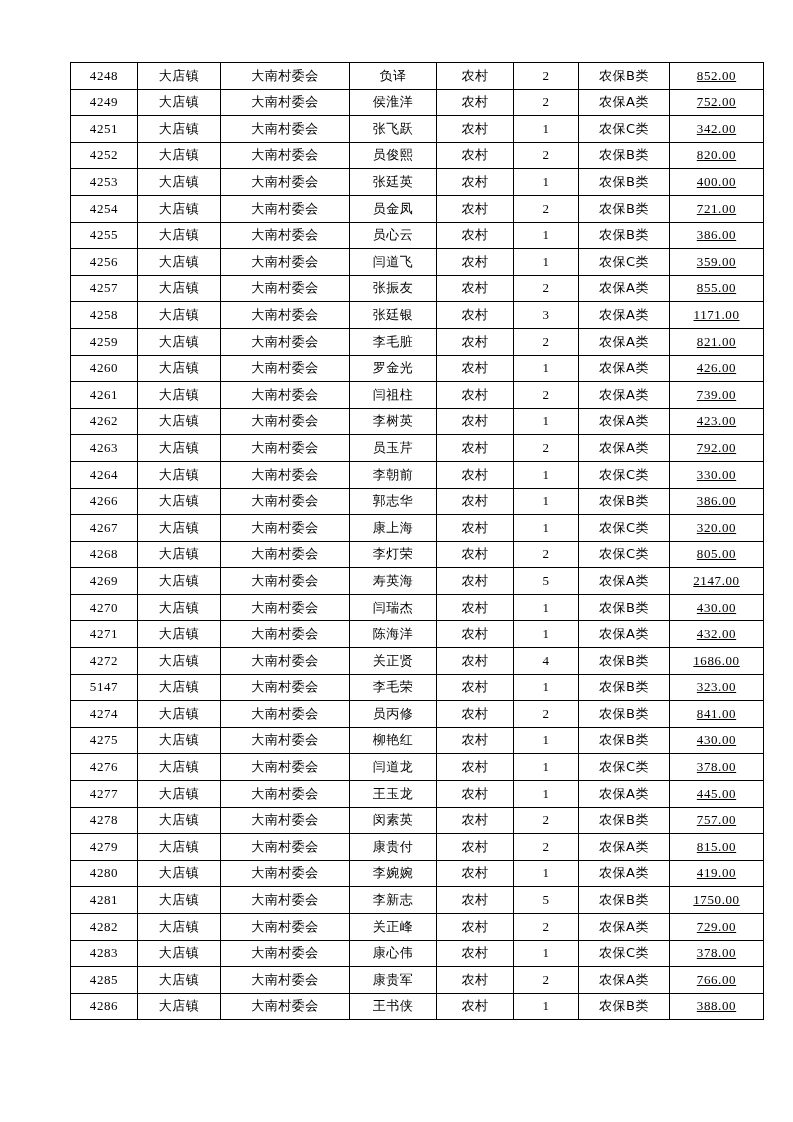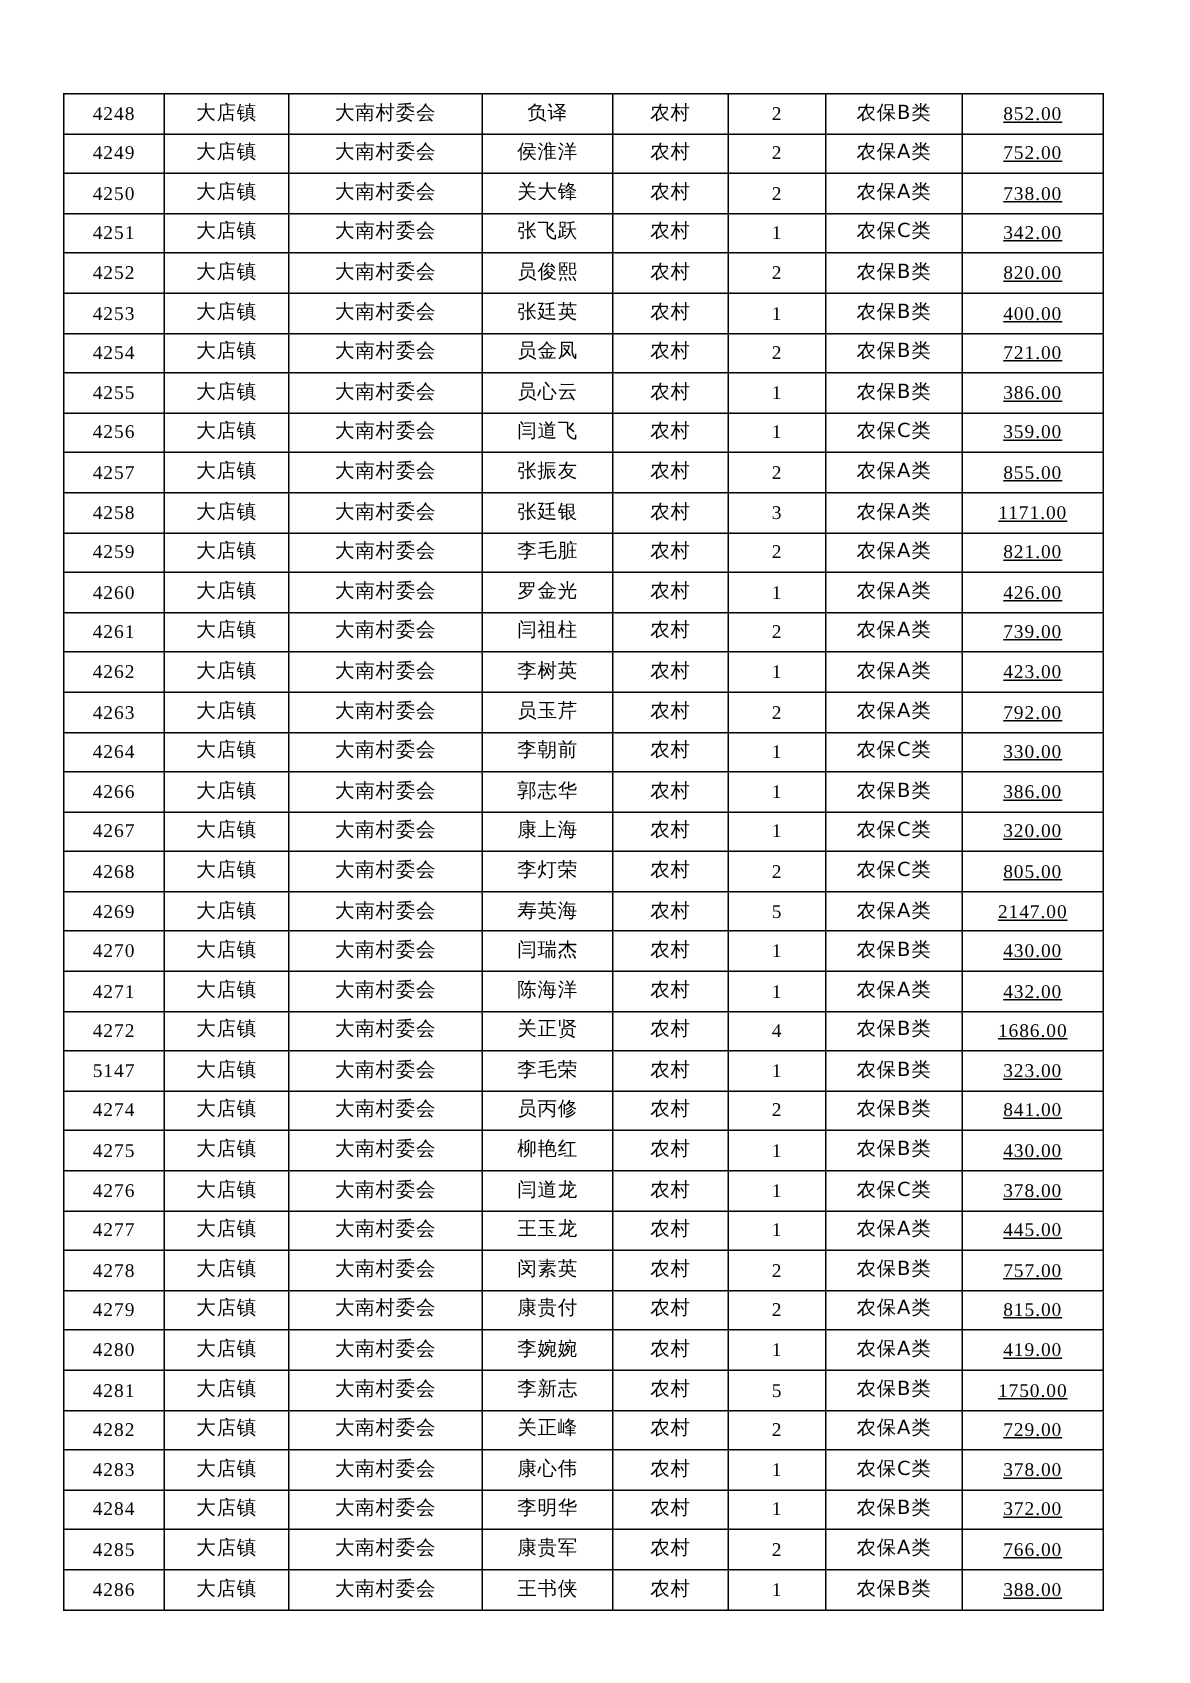--- a/index.html
+++ b/index.html
@@ -11,21 +11,21 @@
     width: 793px;
     height: 1122px;
     font-family: "Liberation Serif", "DejaVu Serif", serif;
     color: #000000;
   }
   .page {
     position: relative;
     width: 793px;
     height: 822px;
     box-sizing: border-box;
-    padding: 62px 70px 0 42px;
+    padding: 62px 70px 0 70px;
   }
   table.roster {
     border-collapse: collapse;
     width: 653px;
     table-layout: fixed;
   }
   table.roster td {
     border: 1px solid #000000;
     height: 25.6px;
     text-align: center;
@@ -74,30 +74,20 @@
           <td class="c-id num">4249</td>
           <td class="c-town cn">大店镇</td>
           <td class="c-village cn">大南村委会</td>
           <td class="c-name cn">侯淮洋</td>
           <td class="c-type cn">农村</td>
           <td class="c-count num">2</td>
           <td class="c-cat cn">农保A类</td>
           <td class="c-amount num">752.00</td>
         </tr>
         <tr>
-          <td class="c-id num">4250</td>
-          <td class="c-town cn">大店镇</td>
-          <td class="c-village cn">大南村委会</td>
-          <td class="c-name cn">关大锋</td>
-          <td class="c-type cn">农村</td>
-          <td class="c-count num">2</td>
-          <td class="c-cat cn">农保A类</td>
-          <td class="c-amount num">738.00</td>
-        </tr>
-        <tr>
           <td class="c-id num">4251</td>
           <td class="c-town cn">大店镇</td>
           <td class="c-village cn">大南村委会</td>
           <td class="c-name cn">张飞跃</td>
           <td class="c-type cn">农村</td>
           <td class="c-count num">1</td>
           <td class="c-cat cn">农保C类</td>
           <td class="c-amount num">342.00</td>
         </tr>
         <tr>
@@ -402,30 +392,20 @@
         </tr>
         <tr>
           <td class="c-id num">4283</td>
           <td class="c-town cn">大店镇</td>
           <td class="c-village cn">大南村委会</td>
           <td class="c-name cn">康心伟</td>
           <td class="c-type cn">农村</td>
           <td class="c-count num">1</td>
           <td class="c-cat cn">农保C类</td>
           <td class="c-amount num">378.00</td>
-        </tr>
-        <tr>
-          <td class="c-id num">4284</td>
-          <td class="c-town cn">大店镇</td>
-          <td class="c-village cn">大南村委会</td>
-          <td class="c-name cn">李明华</td>
-          <td class="c-type cn">农村</td>
-          <td class="c-count num">1</td>
-          <td class="c-cat cn">农保B类</td>
-          <td class="c-amount num">372.00</td>
         </tr>
         <tr>
           <td class="c-id num">4285</td>
           <td class="c-town cn">大店镇</td>
           <td class="c-village cn">大南村委会</td>
           <td class="c-name cn">康贵军</td>
           <td class="c-type cn">农村</td>
           <td class="c-count num">2</td>
           <td class="c-cat cn">农保A类</td>
           <td class="c-amount num">766.00</td>

